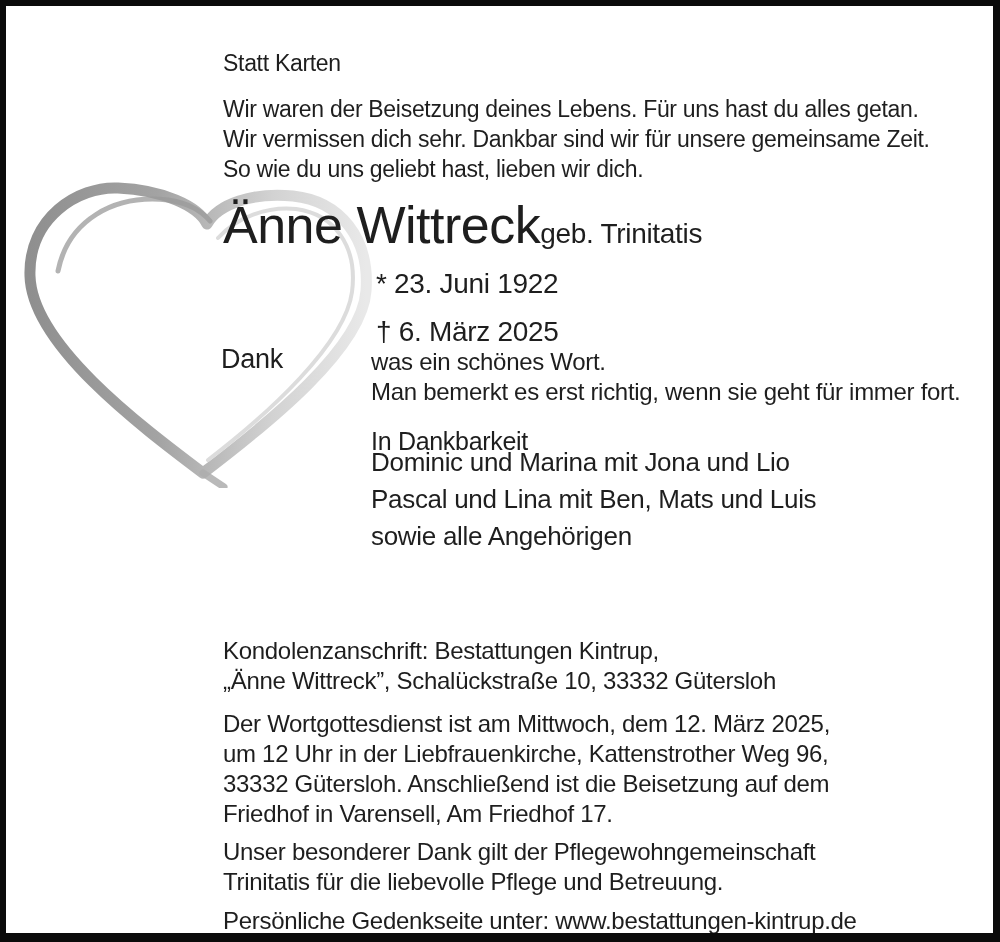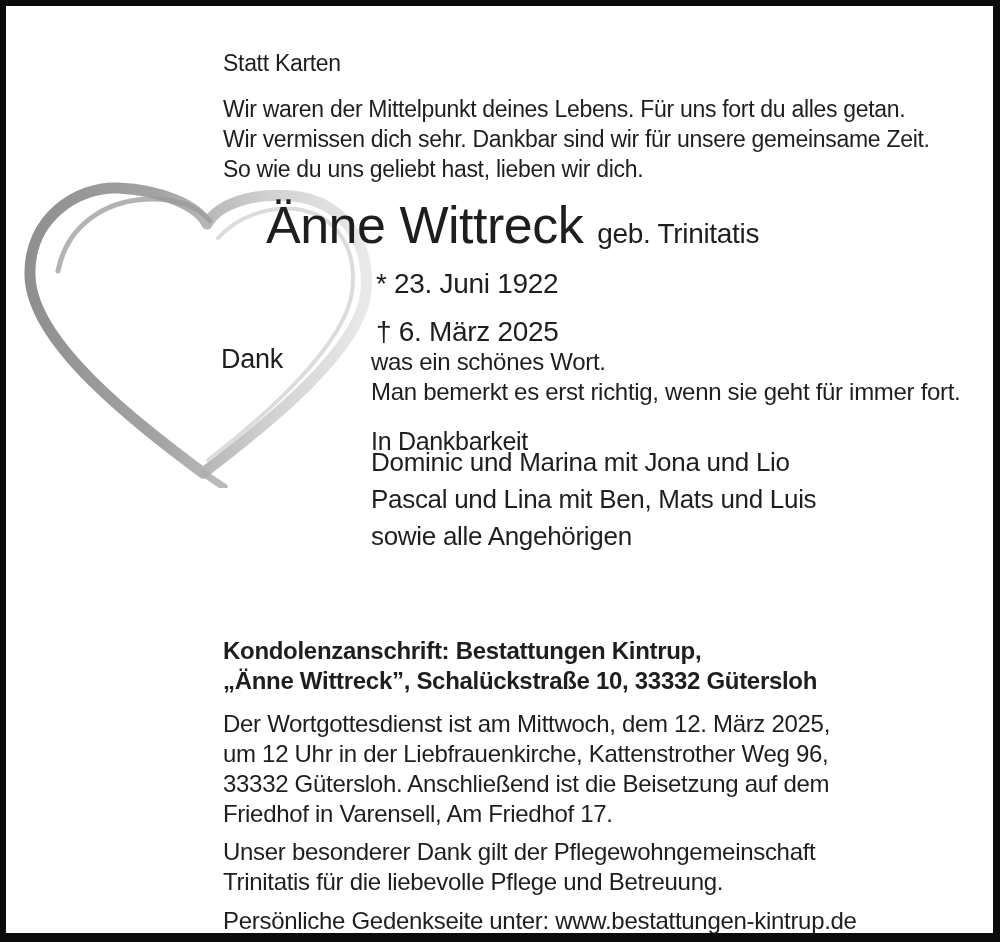--- a/index.html
+++ b/index.html
@@ -18,35 +18,35 @@
     border-width:6px 7px 9px 6px;
     pointer-events:none;
   }
   .txt{position:absolute;white-space:pre-line;letter-spacing:-0.3px;margin-top:18px;}
   .body-sm{font-size:23px;line-height:30px;}
   .statt{left:223px;top:30px;}
   .intro{left:223px;top:76px;width:760px;}
   .heart{position:absolute;left:18px;top:176px;width:362px;height:312px;}
   .name-row{
     position:absolute;left:223px;top:196px;
-    display:flex;align-items:baseline;gap:14px;white-space:nowrap;margin-left:43px;
+    display:flex;align-items:baseline;gap:0;white-space:nowrap;
   }
   .deceased-name{font-size:52px;line-height:58px;letter-spacing:-0.5px;}
   .maiden-name{font-size:28px;letter-spacing:-0.3px;}
   .dates{
     position:absolute;left:376px;top:268px;
     font-size:28px;display:flex;gap:16px;white-space:nowrap;letter-spacing:-0.3px;flex-direction:column;
   }
   .mama{left:221px;top:326px;font-size:27px;}
   .tribute{left:371px;top:329px;font-size:24px;line-height:30px;width:620px;}
   .dank{left:371px;top:409px;font-size:25px;}
   .mourners{position:absolute;left:371px;top:444px;font-size:26px;letter-spacing:-0.3px;}
   .mourners .line{height:37px;line-height:37px;white-space:nowrap;display:flex;align-items:center;}
   .paw{width:27px;height:25px;margin-left:16px;margin-top:-4px;}
-  .condolence{left:223px;top:618px;font-size:24px;line-height:30px;width:700px;font-weight:bold;}
+  .condolence{left:223px;top:618px;font-size:24px;line-height:30px;width:700px;}
   .service{left:223px;top:691px;font-size:24px;line-height:30px;width:700px;}
   .thanks{left:223px;top:819px;font-size:24px;line-height:30px;width:700px;}
   .memorial{left:223px;top:889px;font-size:24px;}
 </style>
 </head>
 <body>
 
 <div class="sheet">
 
   <svg class="heart" viewBox="0 0 362 312" aria-hidden="true">
@@ -58,21 +58,21 @@
         <stop offset="1" stop-color="#e9e9e9"></stop>
       </linearGradient>
     </defs>
     <path d="M 185 297 C 120 248, 14 168, 12 100 C 10 42, 60 10, 100 12 C 145 14, 180 30, 189 48 C 200 28, 235 16, 275 20 C 322 25, 352 62, 348 115 C 344 172, 252 246, 185 297 Z" fill="none" stroke="url(#heartGrad)" stroke-width="11" stroke-linecap="round" stroke-linejoin="round"></path>
     <path d="M 40 95 C 50 45, 95 18, 150 24 C 170 27, 183 34, 192 45" fill="none" stroke="#9a9a9a" stroke-width="5" stroke-linecap="round" opacity="0.75"></path>
     <path d="M 200 62 C 218 42, 248 30, 278 33 C 316 38, 340 70, 334 116 C 327 168, 250 238, 190 284" fill="none" stroke="#d8d8d8" stroke-width="4" stroke-linecap="round" opacity="0.9"></path>
     <path d="M 185 297 L 206 311" fill="none" stroke="#adadad" stroke-width="7" stroke-linecap="round" opacity="0.85"></path>
   </svg>
 
   <div class="txt body-sm statt">Statt Karten</div>
-  <div class="txt body-sm intro">Wir waren der Mittelpunkt deines Lebens. Für uns fort du alles getan.
+  <div class="txt body-sm intro">Wir waren der Beisetzung deines Lebens. Für uns hast du alles getan.
 Wir vermissen dich sehr. Dankbar sind wir für unsere gemeinsame Zeit.
 So wie du uns geliebt hast, lieben wir dich.</div>
 
   <div class="name-row">
     <span class="deceased-name">Änne Wittreck</span>
     <span class="maiden-name">geb. Trinitatis</span>
   </div>
 
   <div class="dates">
     <span>* 23. Juni 1922</span>

